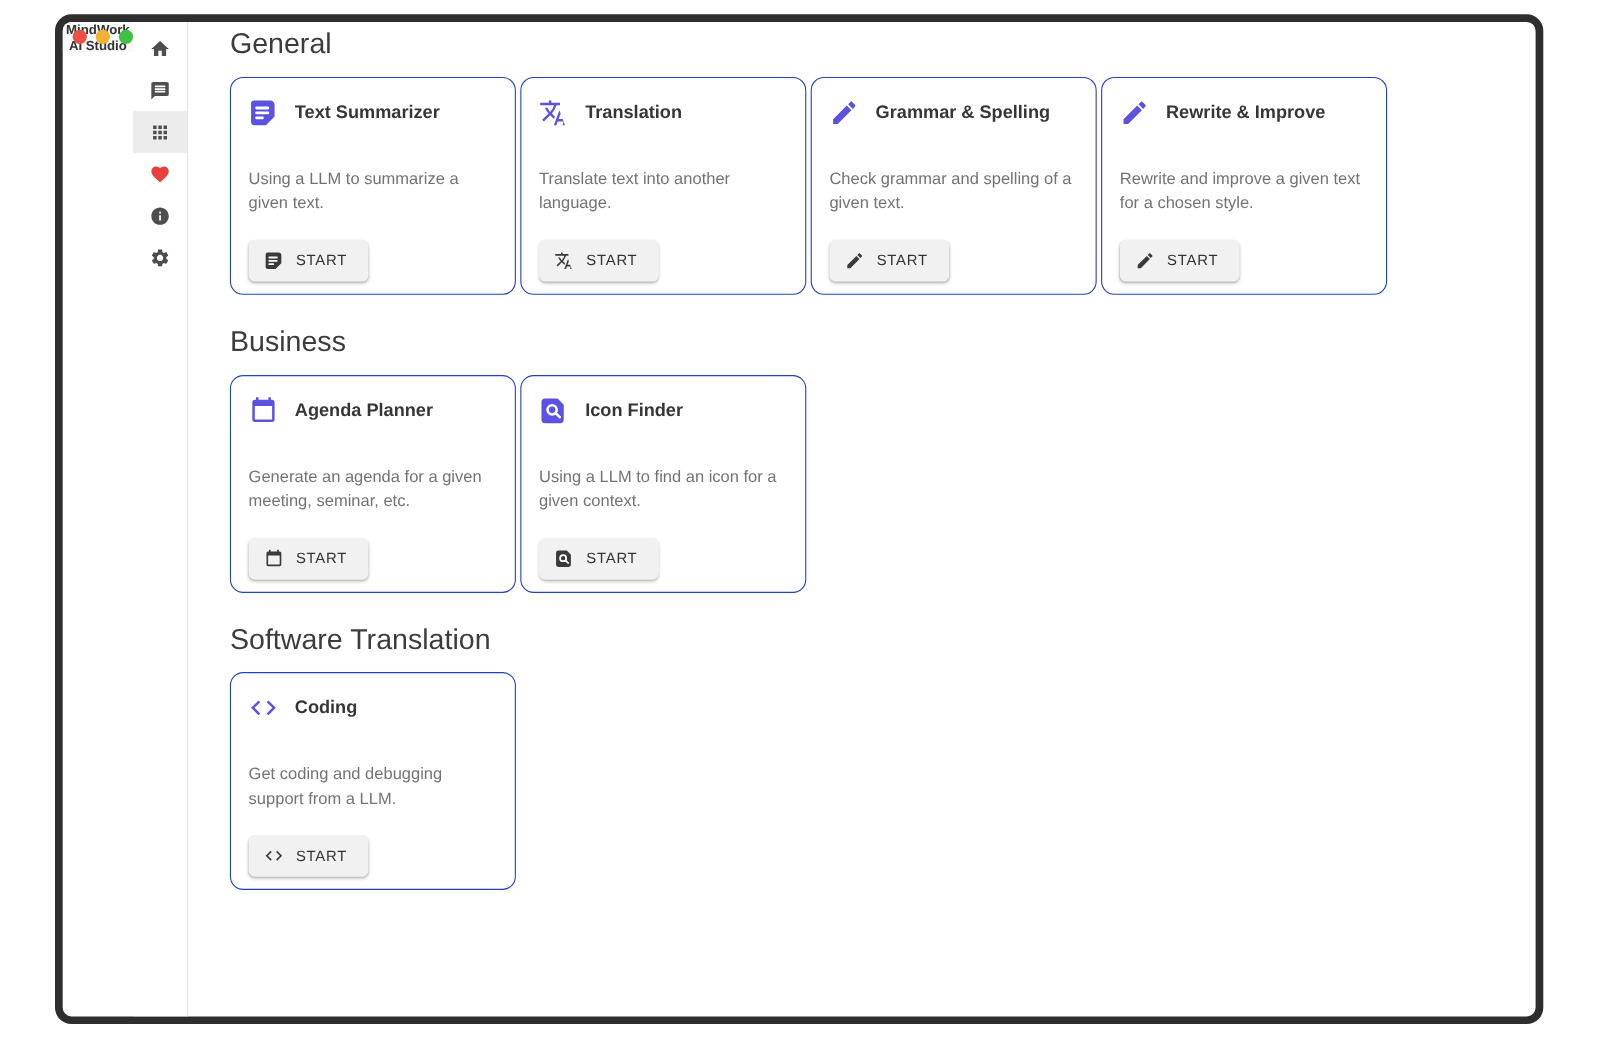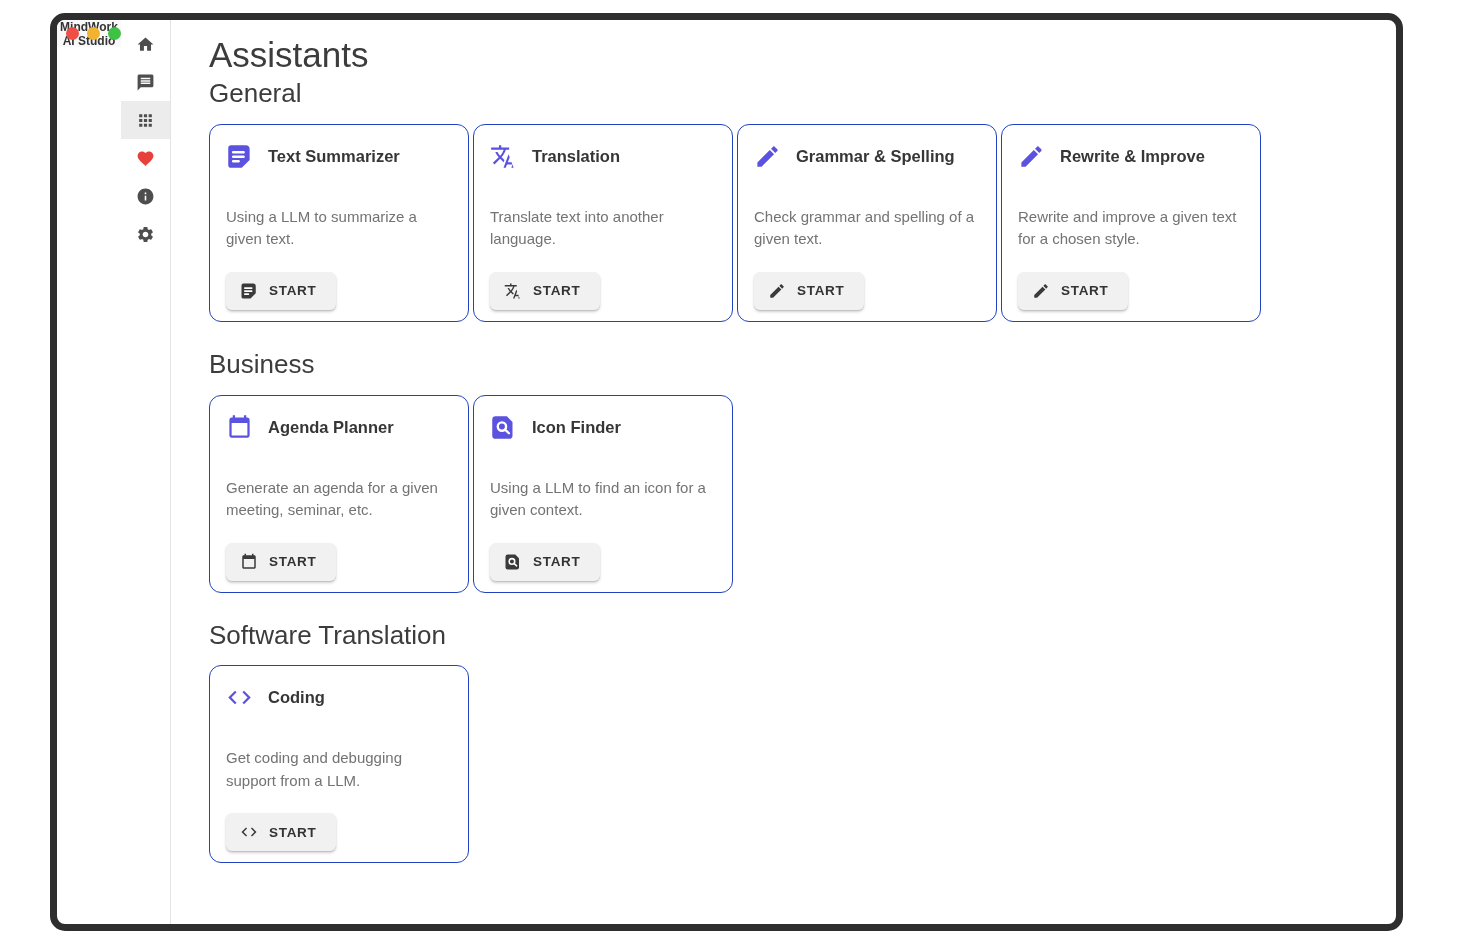--- a/index.html
+++ b/index.html
@@ -39,21 +39,21 @@
   .card-header{display:flex;align-items:center;gap:15px;margin-top:18px;}
   .card-icon svg{width:27px;height:27px;fill:#5b52e0;display:block;}
   .card-title{font-size:16.5px;font-weight:600;color:#363636;white-space:nowrap;}
   .card-desc{margin:36px 0 0 0;font-size:15px;color:#737373;line-height:1.5;text-align:left;}
   .start-btn{
     margin-top:auto;margin-bottom:11px;display:flex;align-items:center;gap:11px;
     background:#f1f1f1;border:none;border-radius:6px;padding:10px 19px 10px 14px;
     box-shadow:0 2px 3px rgba(0,0,0,.18),0 1px 1px rgba(0,0,0,.1);cursor:pointer;font-family:inherit;
   }
   .btn-icon svg{width:18px;height:18px;fill:#3a3a3a;display:block;}
-  .btn-label{font-size:13.5px;font-weight:700;letter-spacing:.7px;color:#333;}
+  .btn-label{font-size:13.5px;font-weight:400;letter-spacing:.7px;color:#333;}
 </style>
 </head>
 <body>
 
 <div class="window">
   <div class="titlebar">
     <div class="lights">
       <span class="light red"></span>
       <span class="light yellow"></span>
       <span class="light green"></span>
@@ -99,21 +99,20 @@
         </div>
         <div class="side-item">
           <span>
             <svg viewBox="0 0 24 24">
               <path d="M19.14 12.94c.04-.3.06-.61.06-.94 0-.32-.02-.64-.07-.94l2.03-1.58c.18-.14.23-.41.12-.61l-1.92-3.32c-.12-.22-.37-.29-.59-.22l-2.39.96c-.5-.38-1.03-.7-1.62-.94l-.36-2.54c-.04-.24-.24-.41-.48-.41h-3.84c-.24 0-.43.17-.47.41l-.36 2.54c-.59.24-1.13.57-1.62.94l-2.39-.96c-.22-.08-.47 0-.59.22L2.74 8.87c-.12.21-.08.47.12.61l2.03 1.58c-.05.3-.09.63-.09.94s.02.64.07.94l-2.03 1.58c-.18.14-.23.41-.12.61l1.92 3.32c.12.22.37.29.59.22l2.39-.96c.5.38 1.03.7 1.62.94l.36 2.54c.05.24.24.41.48.41h3.84c.24 0 .44-.17.47-.41l.36-2.54c.59-.24 1.13-.56 1.62-.94l2.39.96c.22.08.47 0 .59-.22l1.92-3.32c.12-.22.07-.47-.12-.61l-2.01-1.58zM12 15.6c-1.98 0-3.6-1.62-3.6-3.6s1.62-3.6 3.6-3.6 3.6 1.62 3.6 3.6-1.62 3.6-3.6 3.6z"></path>
             </svg>
           </span>
         </div>
       </nav>
     <main class="content">
-      <h1 class="page-title">Assistants</h1>
       <div id="sections">
   <section>
     <h2 class="section-heading">General</h2>
     <div class="cards">
   <div class="card">
     <div class="card-header">
       <span class="card-icon">
                     <svg viewBox="0 0 24 24">
                       <path d="M4.5 2h13A3.5 3.5 0 0 1 21 5.5V15l-7 7H4.5A2.5 2.5 0 0 1 2 19.5v-15A2.5 2.5 0 0 1 4.5 2z"></path>
                       <rect x="5.3" y="7" width="11.4" height="2.3" rx="1.1" fill="#fff"></rect>

